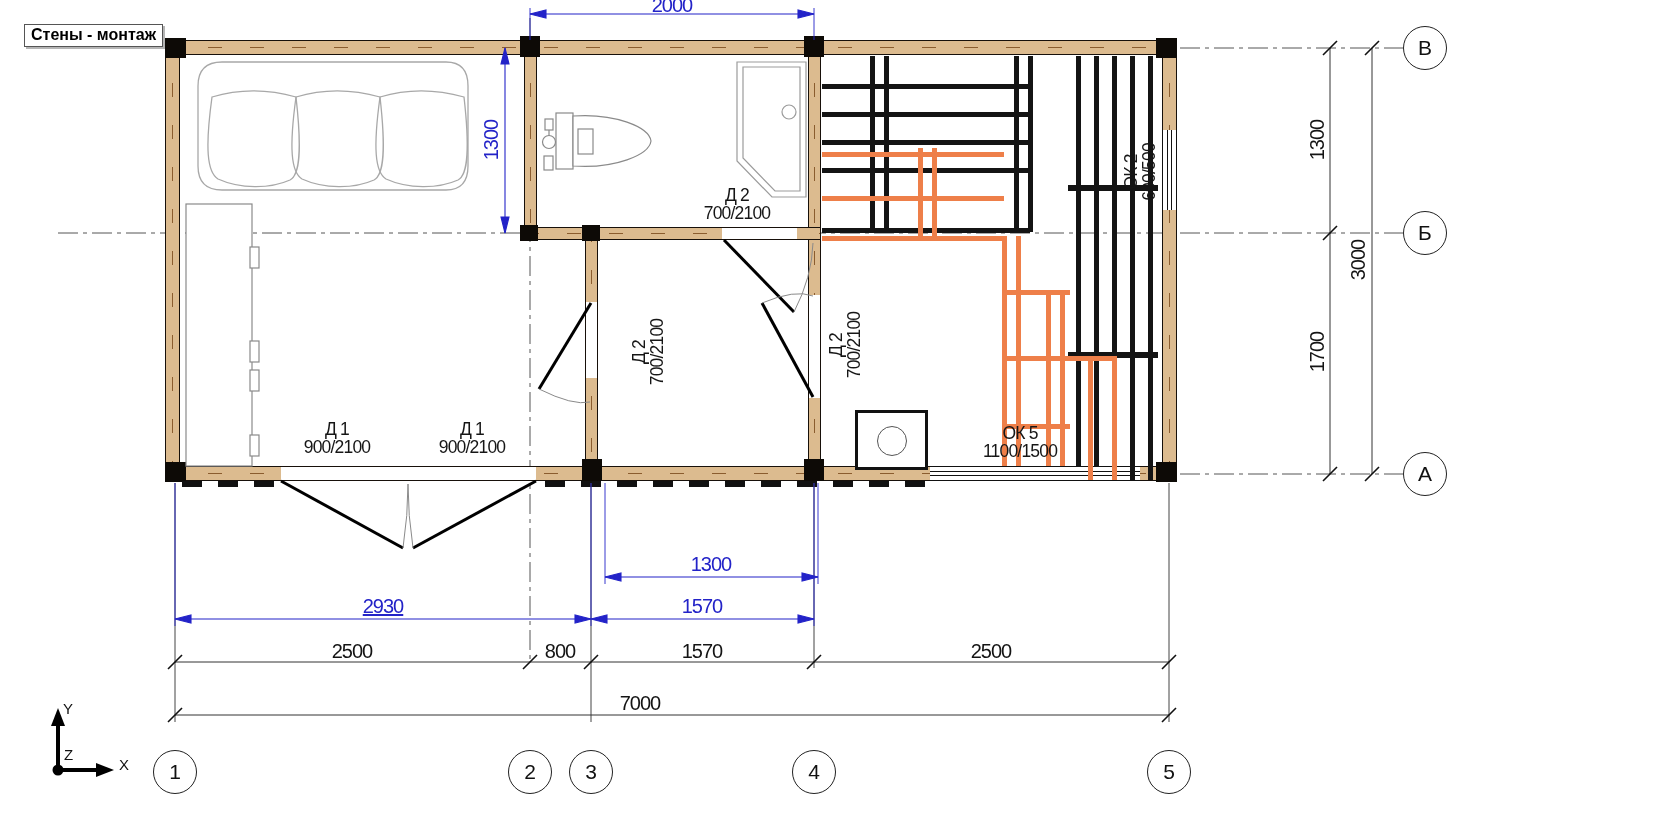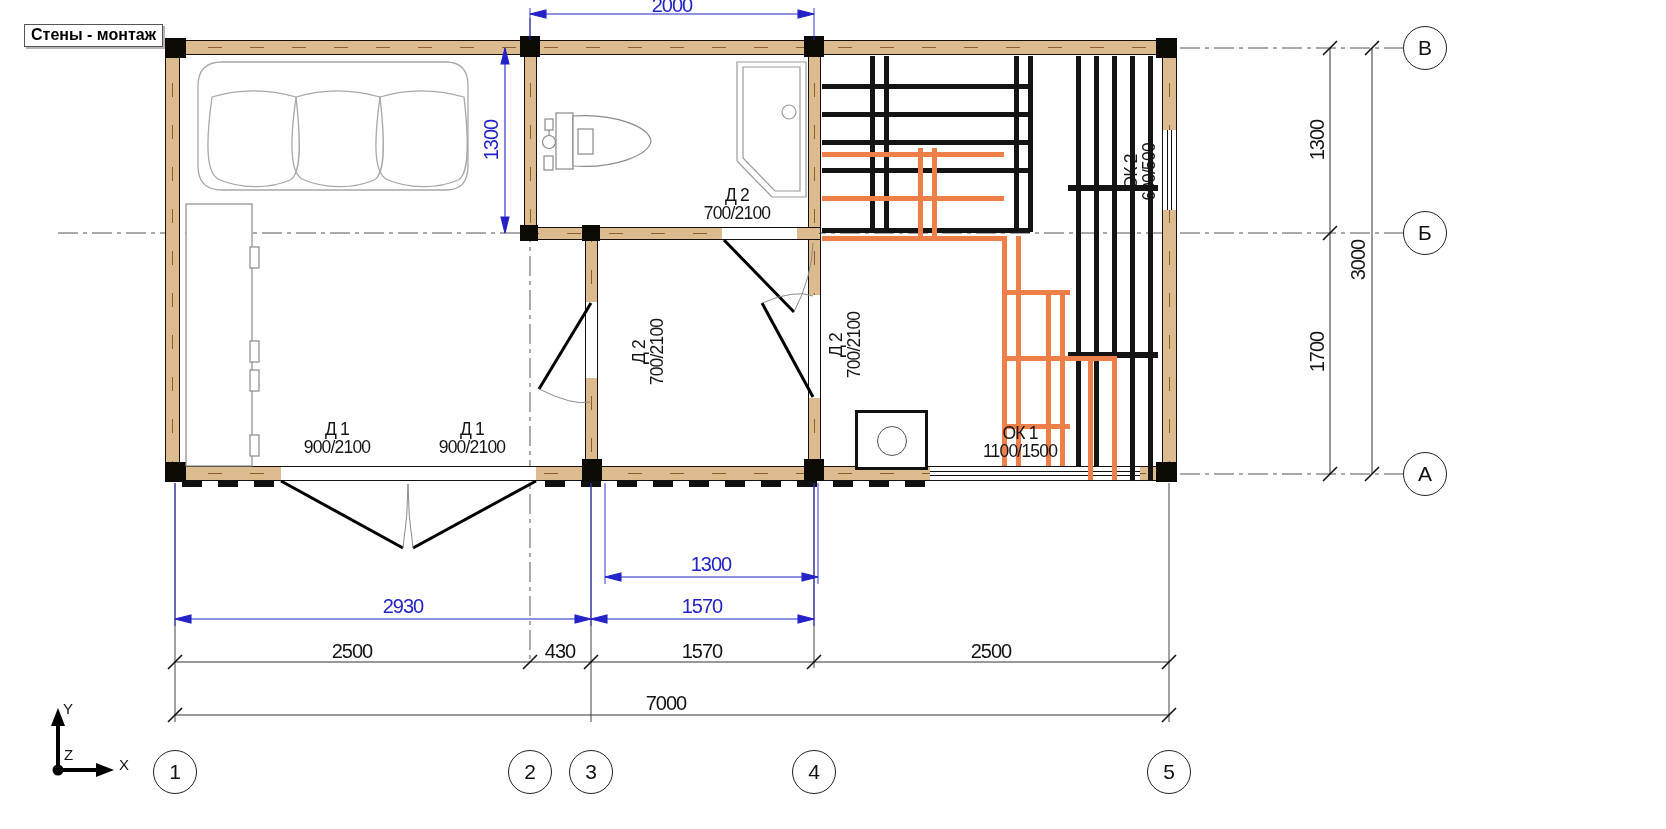--- a/index.html
+++ b/index.html
@@ -245,28 +245,28 @@
       <polygon points="114,770 96,763 96,777" fill="#000"></polygon>
       <circle cx="58" cy="770" r="5.5" fill="#000"></circle>
     </g>
   </svg>
 
   <div class="abs titlebox">Стены - монтаж</div>
 
   <div class="abs dim blue" style="left:672px;top:-6px;">2000</div>
   <div class="abs dim blue vdim" style="left:491px;top:140px;">1300</div>
   <div class="abs dim blue" style="left:711px;top:553px;">1300</div>
-  <div class="abs dim blue" style="left:403px;top:595px;">2930</div>
+  <div class="abs dim blue" style="left:383px;top:595px;text-decoration:underline;">2930</div>
   <div class="abs dim blue" style="left:702px;top:595px;">1570</div>
 
   <div class="abs dim" style="left:352px;top:640px;">2500</div>
-  <div class="abs dim" style="left:560px;top:640px;">430</div>
+  <div class="abs dim" style="left:560px;top:640px;">800</div>
   <div class="abs dim" style="left:702px;top:640px;">1570</div>
   <div class="abs dim" style="left:991px;top:640px;">2500</div>
-  <div class="abs dim" style="left:666px;top:692px;">7000</div>
+  <div class="abs dim" style="left:640px;top:692px;">7000</div>
   <div class="abs dim vdim" style="left:1317px;top:140px;">1300</div>
   <div class="abs dim vdim" style="left:1317px;top:352px;">1700</div>
   <div class="abs dim vdim" style="left:1358px;top:260px;">3000</div>
 
   <div class="abs lbl" style="left:337px;top:420px;">
     <div>Д 1</div>
     <div>900/2100</div>
   </div>
   <div class="abs lbl" style="left:472px;top:420px;">
     <div>Д 1</div>
@@ -278,21 +278,21 @@
   </div>
   <div class="abs lbl vlbl" style="left:648px;top:352px;">
     <div>Д 2</div>
     <div>700/2100</div>
   </div>
   <div class="abs lbl vlbl" style="left:845px;top:345px;">
     <div>Д 2</div>
     <div>700/2100</div>
   </div>
   <div class="abs lbl" style="left:1020px;top:424px;">
-    <div>ОК 1</div>
+    <div>ОК 5</div>
     <div>1100/1500</div>
   </div>
   <div class="abs lbl vlbl" style="left:1140px;top:172px;">
     <div>ОК 2</div>
     <div>600/500</div>
   </div>
 
   <div class="abs bubble" style="left:175px;top:772px;">
       <span>1</span>
     </div>

